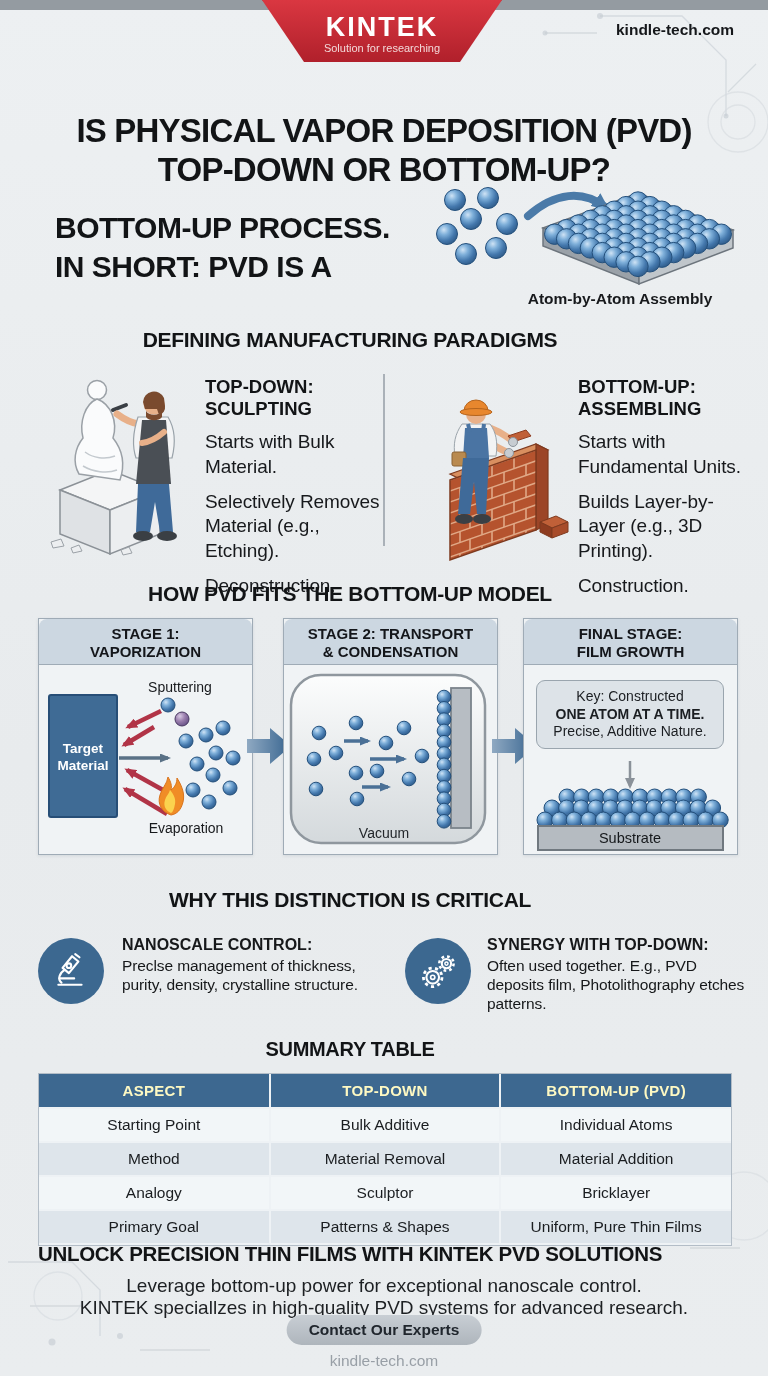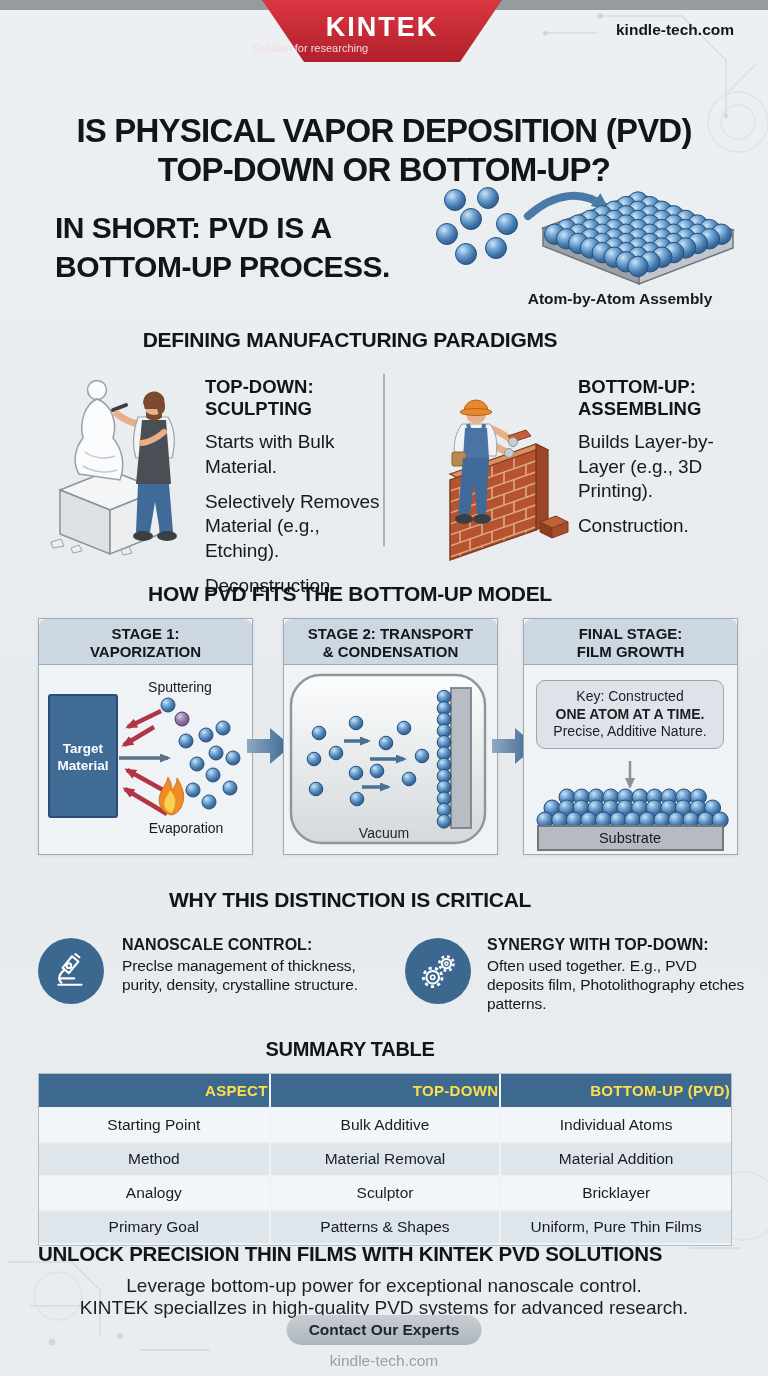--- a/index.html
+++ b/index.html
@@ -6,21 +6,21 @@
   body{font-family:"Liberation Sans",sans-serif;background:#dfe2e5;}
   #page{position:relative;width:768px;height:1376px;overflow:hidden;
         background:linear-gradient(180deg,#edf0f2 0%,#e8ebed 55%,#eaedef 100%);}
   .abs{position:absolute;}
   svg text{font-family:"Liberation Sans",sans-serif;}
 
   
   .topbar{left:0;top:0;width:768px;height:10px;background:#949ba1;}
   .brand-name{left:252px;top:12px;width:260px;text-align:center;color:#fff;
               font-size:27px;font-weight:700;letter-spacing:2px;}
-  .brand-tag{left:252px;top:42px;width:260px;color:#f3d9d9;font-size:11px;}
+  .brand-tag{left:252px;top:42px;width:260px;text-align:center;color:#f3d9d9;font-size:11px;}
   .site-top{right:34px;top:21px;font-size:15.5px;font-weight:700;color:#15171a;}
 
   
   .h-main{left:0;top:88px;width:768px;text-align:center;color:#121416;
           font-size:33px;font-weight:800;line-height:1.18;letter-spacing:-0.8px;margin-top:24px;}
   .h-answer{left:55px;top:208px;width:400px;color:#121416;
             font-size:30px;font-weight:800;line-height:1.3;letter-spacing:-0.5px;}
   .h-section{width:700px;left:0;text-align:center;color:#121416;
              font-size:21px;font-weight:800;letter-spacing:-0.3px;}
   .caption{left:470px;top:290px;width:300px;text-align:center;font-size:15.5px;
@@ -47,22 +47,22 @@
   
   .crit-circle{width:66px;height:66px;border-radius:50%;background:#3c6890;
                display:flex;align-items:center;justify-content:center;}
   .crit-text{width:268px;color:#16181a;}
   .crit-text h4{margin:0 0 2px 0;font-size:16px;font-weight:800;}
   .crit-text p{margin:0;font-size:15.5px;line-height:1.24;letter-spacing:-0.1px;}
 
   
   .tblwrap{left:38px;top:1073px;width:692px;border:1px solid #b3bdc7;background:#f2f6f8;}
   table{border-collapse:collapse;width:100%;table-layout:fixed;}
-  th{background:#3d6890;color:#fde047;font-size:15px;font-weight:700;height:31px;
-     letter-spacing:0.3px;border:2px solid #eef2f5;border-top:none;text-align:right;}
+  th{background:#3d6890;color:#fef9c3;font-size:15px;font-weight:700;height:31px;
+     letter-spacing:0.3px;border:2px solid #eef2f5;border-top:none;}
   th:first-child{border-left:none;} th:last-child{border-right:none;}
   td{height:30px;text-align:center;font-size:15.5px;color:#1a1d20;
      border:2px solid #eef2f5;}
   td:first-child{border-left:none;} td:last-child{border-right:none;}
   tr.odd td{background:#f2f6f8;} tr.even td{background:#dee5eb;}
 
   
   .cta-h{top:1242px;font-size:20.5px;}
   .cta-line{left:0;width:768px;text-align:center;font-size:19px;color:#1d2023;}
   .cta-btn{left:50%;top:1315px;transform:translateX(-50%);
@@ -155,22 +155,22 @@
   <div class="abs brand-name">KINTEK</div>
   <div class="abs brand-tag">Solution for researching</div>
   <div class="abs site-top">kindle-tech.com</div>
 
   <div class="abs h-main">
     <div>IS PHYSICAL VAPOR DEPOSITION (PVD)</div>
     <div>TOP-DOWN OR BOTTOM-UP?</div>
   </div>
 
   <div class="abs h-answer">
+    <div>BOTTOM-UP PROCESS.</div>
     <div>IN SHORT: PVD IS A</div>
-    <div>BOTTOM-UP PROCESS.</div>
   </div>
 
   <svg class="abs" style="left:425px;top:178px" width="343" height="128" viewBox="0 0 343 128">
     <g>
         <circle cx="30" cy="22" r="10.5" fill="url(#agrad)" stroke="#24507c" stroke-width="1"></circle>
         <circle cx="63" cy="20" r="10.5" fill="url(#agrad)" stroke="#24507c" stroke-width="1"></circle>
         <circle cx="46" cy="41" r="10.5" fill="url(#agrad)" stroke="#24507c" stroke-width="1"></circle>
         <circle cx="22" cy="56" r="10.5" fill="url(#agrad)" stroke="#24507c" stroke-width="1"></circle>
         <circle cx="82" cy="46" r="10.5" fill="url(#agrad)" stroke="#24507c" stroke-width="1"></circle>
         <circle cx="41" cy="76" r="10.5" fill="url(#agrad)" stroke="#24507c" stroke-width="1"></circle>
@@ -328,20 +328,21 @@
     <polygon points="65,96 91,96 88,152 79,152 76,120 72,152 60,152" fill="#3f6a99"></polygon>
     <ellipse cx="66" cy="157" rx="9" ry="5" fill="#3a3f44"></ellipse>
     <ellipse cx="84" cy="157" rx="9" ry="5" fill="#3a3f44"></ellipse>
   </svg>
 
   <div class="abs pcol" style="left:578px;top:376px">
     <h3>
       <span>BOTTOM-UP:</span><br>
       <span>ASSEMBLING</span>
     </h3>
+    <p>Starts with Fundamental Units.</p>
     <p>Builds Layer-by-Layer (e.g., 3D Printing).</p>
     <p>Construction.</p>
   </div>
 
   <div class="abs h-section" style="top:582px">HOW PVD FITS THE BOTTOM-UP MODEL</div>
 
   <div class="abs card" style="left:38px;top:618px">
     <div class="card-h">
       <div>STAGE 1:</div>
       <div>VAPORIZATION</div>

